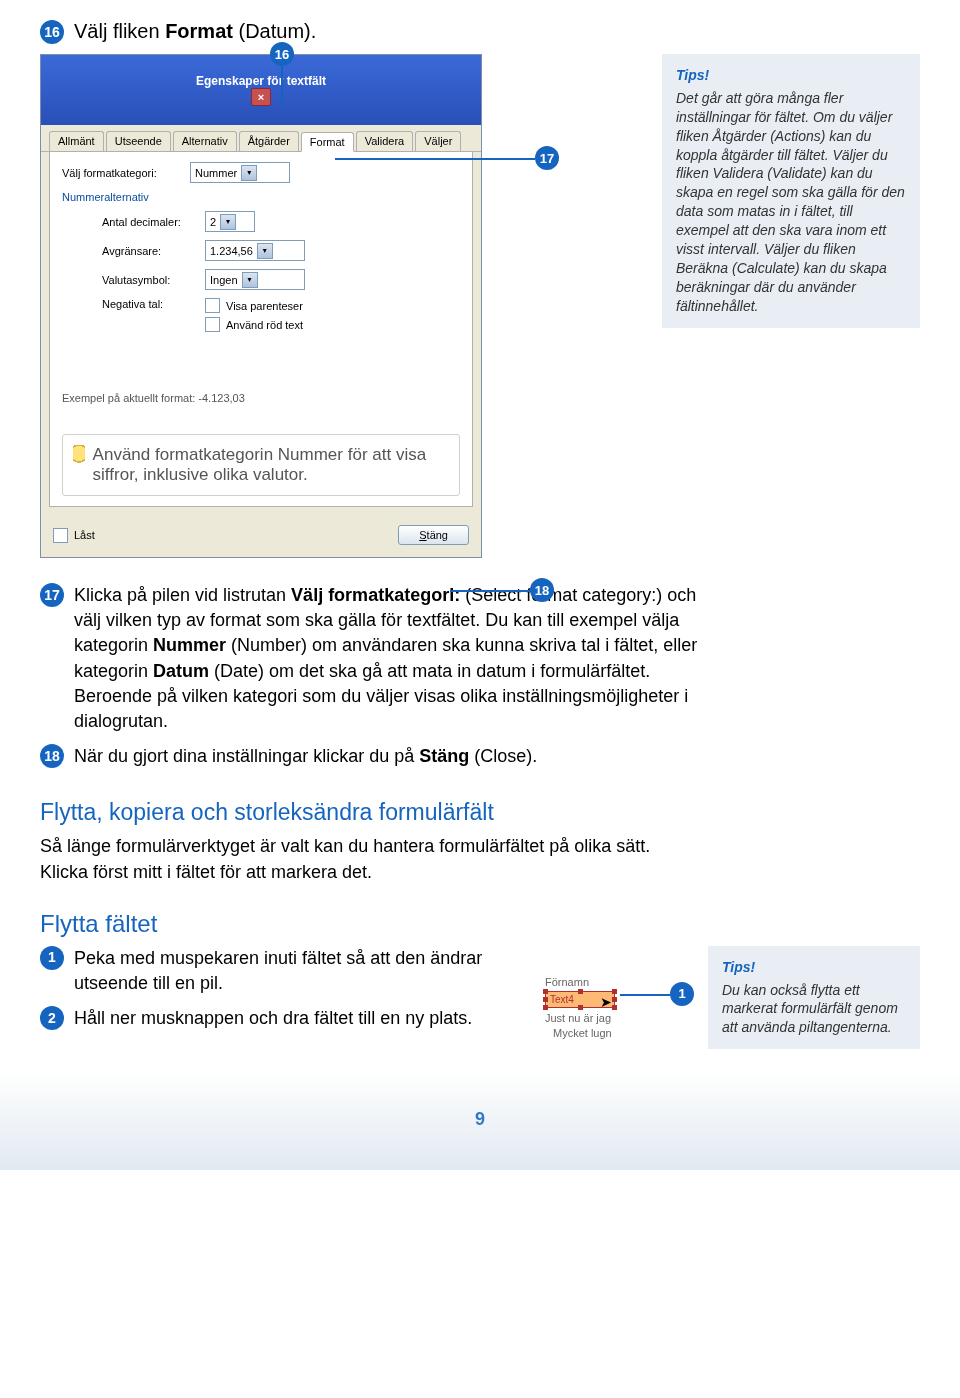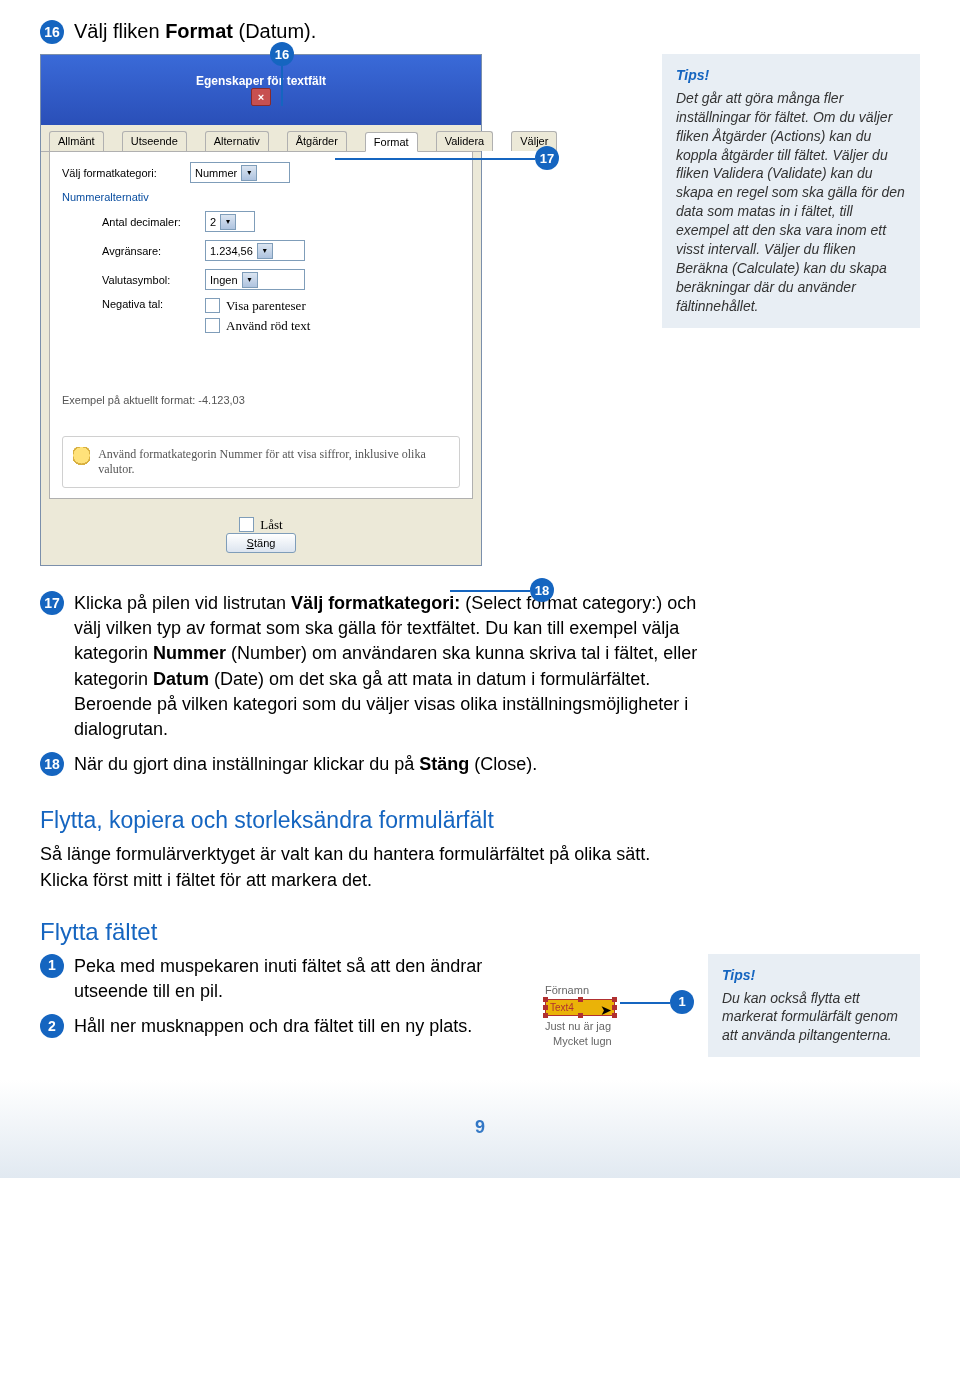--- a/index.html
+++ b/index.html
@@ -75,21 +75,21 @@
     border: 1px solid #8a2a2a;
     color: #fff;
     display:flex; align-items:center; justify-content:center;
     font-size: 11px;
     border-radius: 2px;
   }
   .tabs {
     display: flex;
     background: #ece9d8;
     padding: 6px 8px 0 8px;
-    gap: 16px;
+    gap: 0;
     border-bottom: 1px solid #b0b0b0;
   }
   .tab {
     padding: 3px 8px;
     border: 1px solid #b0b0b0;
     border-bottom: none;
     background: #ece9d8;
     margin-right: 2px;
     border-radius: 3px 3px 0 0;
     font-size: 11px;
@@ -146,47 +146,45 @@
     color: #0a4ea0;
     font-size: 11px;
     margin: 6px 0 8px 0;
     display:block;
   }
   .example-box {
     border: 1px solid #d0d0d0;
     border-radius: 3px;
     padding: 10px;
     margin-top: 30px;
-    font-size: 12px;
+    font-size: 17px;
     color: #555;
     display: flex;
     gap: 8px;
     align-items: flex-start;
-    font-family: Liberation Serif, serif;
   }
   .hint-icon {
     width: 18px; height: 24px;
     background: radial-gradient(circle at 50% 35%, #ffe27a 0 45%, #d8b041 46% 55%, transparent 56%);
   }
   .bottom-bar {
     display: flex;
     justify-content: space-between;
     align-items: center;
     padding: 10px 12px 12px 12px;
-    flex-direction: column;
   }
   .btn {
     border: 1px solid #7f9db9;
     background: linear-gradient(#fff, #dce4ef);
     padding: 3px 20px;
     font-size: 11px;
     border-radius: 3px;
     text-align:center;
   }
-  .checkbox-row { display:flex; gap:6px; align-items:flex-start; font-size:13px;font-family:Liberation Serif, serif; }
+  .checkbox-row { display:flex; gap:6px; align-items:center; font-size:11px; }
 
   
   .callout {
     position: absolute;
     width: 24px; height:24px;
     border-radius: 50%;
     background: #1565c0;
     color:#fff;
     font-weight: bold;
     font-size: 13px;
@@ -242,21 +240,21 @@
   .field-mock {
     font-size: 11px;
     color: #555;
     width: 150px;
     padding-top: 30px;
     position: relative;
   }
   .field-mock .label { color: #666; margin-bottom: 3px; }
   .field-mock .ff {
     border: 1px solid #b03030;
-    background: #eab308;
+    background: #fdba74;
     color: #b03030;
     font-size: 10px;
     padding: 2px 4px;
     width: 60px;
     margin-bottom: 4px;
     position: relative;
   }
   .field-mock .ff .handle {
     position: absolute;
     width: 5px; height:5px;

